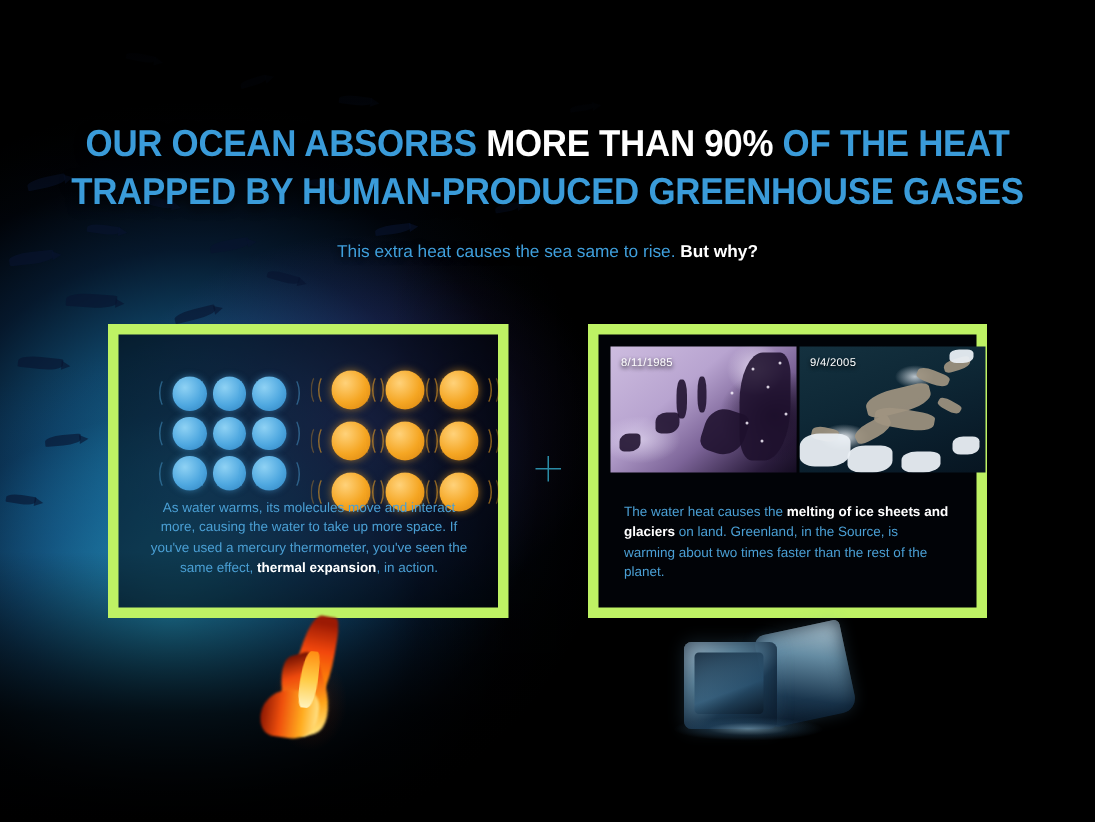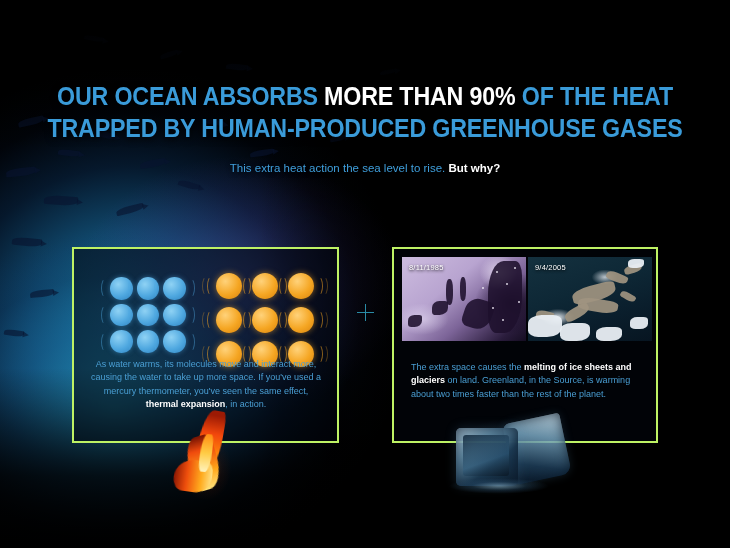--- a/index.html
+++ b/index.html
@@ -83,24 +83,23 @@
     position:absolute;left:0;top:162px;width:730px;
     text-align:center;font-size:11.5px;
     color:#3f9fdc;
     text-shadow:0 1px 5px rgba(0,0,0,.9);
   }
   .subtitle .sub-white{color:#ffffff;font-weight:bold;}
 
   
   .panel{
     position:absolute;
-    border:2px solid #bef264;
+    border:7px solid #bef264;
     background:rgba(2,6,12,.55);
     box-sizing:border-box;
-    margin-top:31px;
   }
   #panel-left{left:72px;top:216px;width:267px;height:196px;}
   #panel-right{left:392px;top:216px;width:266px;height:196px;}
 
   .plus-connector{
     position:absolute;left:357px;top:304px;
     width:17px;height:17px;
   }
   .plus-connector::before{
     content:"";position:absolute;left:0;top:8px;width:17px;height:1px;background:#2a8ba6;
@@ -300,21 +299,21 @@
   <div class="bg-botdark"></div>
 
   <div class="headline">
     <div>
       <span>OUR OCEAN ABSORBS </span><span class="hl-white">MORE THAN 90%</span><span> OF THE HEAT</span>
     </div>
     <div>TRAPPED BY HUMAN-PRODUCED GREENHOUSE GASES</div>
   </div>
 
   <div class="subtitle">
-    <span>This extra heat action the sea level to rise.</span>
+    <span>This extra heat causes the sea same to rise.</span>
     <span class="sub-white">But why?</span>
   </div>
 
   <div class="panel" id="panel-left">
     <div class="mol-wrap">
       <div class="mol-grid" id="mol-cold">
         <div class="mol-dot">
             <span class="vib l"></span>
             <span class="vib r"></span>
           </div>
@@ -440,21 +439,21 @@
         <span class="land" style="left:96px;top:8px;width:18px;height:8px;transform:rotate(-16deg);"></span>
         <span class="land" style="left:8px;top:54px;width:18px;height:9px;transform:rotate(12deg);"></span>
         <span class="land" style="left:92px;top:36px;width:16px;height:7px;transform:rotate(30deg);"></span>
         <span class="snow" style="left:0px;top:58px;width:34px;height:22px;"></span>
         <span class="snow" style="left:32px;top:66px;width:30px;height:18px;"></span>
         <span class="snow" style="left:68px;top:70px;width:26px;height:14px;"></span>
         <span class="snow" style="left:100px;top:2px;width:16px;height:9px;"></span>
         <span class="snow" style="left:102px;top:60px;width:18px;height:12px;"></span>
       </div>
     </div>
-    <div class="panel-copy" id="copy-right"><span>The extra space causes the </span><b>melting of ice sheets and glaciers</b><span> on land. Greenland, in the Source, is warming about two times faster than the rest of the planet.</span></div>
+    <div class="panel-copy" id="copy-right"><span>The water heat causes the </span><b>melting of ice sheets and glaciers</b><span> on land. Greenland, in the Source, is warming about two times faster than the rest of the planet.</span></div>
   </div>
 
   <div id="flame">
     <div class="fl fl-glow"></div>
     <div class="fl fl-a"></div>
     <div class="fl fl-b"></div>
     <div class="fl fl-c"></div>
     <div class="fl fl-core"></div>
   </div>
 

